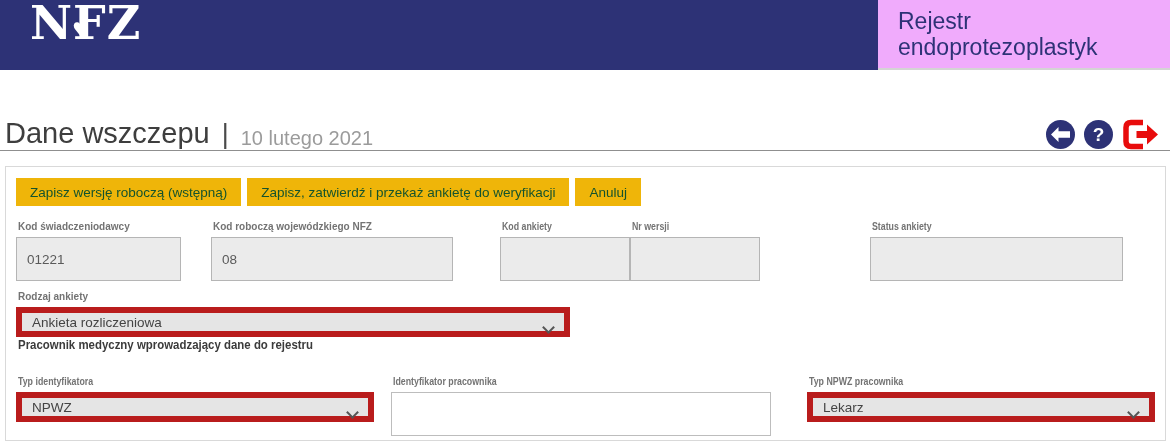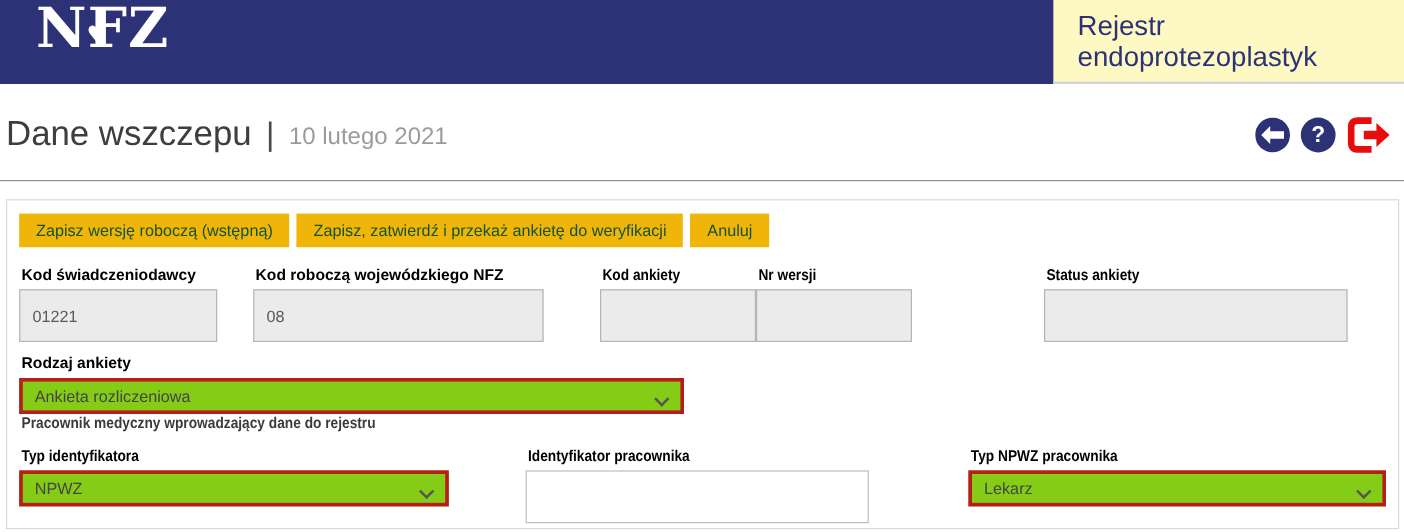--- a/index.html
+++ b/index.html
@@ -3,62 +3,62 @@
 <meta charset="utf-8">
 <style>
   html,body{margin:0;padding:0;background:#fff;font-family:"Liberation Sans",sans-serif;}
   .page{width:1170px;height:443px;overflow:hidden;position:relative;background:#fff;}
 
   
   .top{display:flex;height:70px;}
   .top-left{width:878px;background:#2d3276;display:flex;align-items:flex-start;padding-left:30px;box-sizing:border-box;}
   .logo{position:relative;font-family:"DejaVu Serif",serif;font-weight:bold;font-size:46px;color:#fff;letter-spacing:1px;line-height:1;}
   .logo .heart{position:absolute;left:42px;top:20px;font-size:19px;font-family:"DejaVu Sans",sans-serif;color:#fff;}
-  .top-right{flex:1;background:#fef9c3;border-bottom:2px solid #d4d4d4;box-sizing:border-box;
+  .top-right{flex:1;background:#f0abfc;border-bottom:2px solid #d4d4d4;box-sizing:border-box;
              padding:8px 0 0 20px;color:#2d3276;font-size:23px;line-height:26px;}
 
   
-  .page-head{display:flex;align-items:center;height:80px;padding:4px 10px 0 5px;box-sizing:border-box;}
+  .page-head{display:flex;align-items:flex-end;height:80px;padding:4px 10px 0 5px;box-sizing:border-box;}
   .pg-title{font-size:29px;color:#3e3e3e;white-space:nowrap;}
   .pg-pipe{font-size:27px;color:#4a4a4a;margin:0 12px;font-weight:300;}
   .pg-date{font-size:20px;color:#9b9b9b;padding-top:5px;white-space:nowrap;}
   .head-icons{margin-left:auto;display:flex;align-items:center;gap:9px;}
   .icon-btn{border:none;background:transparent;padding:0;cursor:pointer;display:flex;align-items:center;}
   .help-circle{width:29px;height:29px;border-radius:50%;background:#2d3276;color:#fff;display:flex;
                align-items:center;justify-content:center;font-size:19px;font-weight:bold;line-height:1;}
   .divider{border:none;border-top:1px solid #8f8f8f;margin:0;}
 
   
   .panel{margin:15px 4px 0 5px;border:1px solid #d9d9d9;box-sizing:border-box;height:275px;padding:11px 10px 10px;}
   .btn-row{display:flex;gap:6px;}
   .btn{background:#efb509;color:#14532d;border:none;height:28px;padding:0 14px;font-size:13.5px;
        font-family:Liberation Sans, sans-serif;cursor:pointer;white-space:nowrap;}
   .btn + .btn{margin-left:0;}
 
   .fields-row{display:flex;margin-top:15px;}
   .field{display:flex;flex-direction:column;}
-  .field > label{font-size:13px;font-weight:bold;color:#000000;margin:0 0 5px 2px;white-space:nowrap;}
+  .field > label{font-size:10px;font-weight:bold;color:#737373;margin:0 0 5px 2px;white-space:nowrap;}
   .cond{display:inline-block;transform:scaleX(.88);transform-origin:0 50%;}
   input.text{height:44px;box-sizing:border-box;border:1px solid #bdbdbd;background:#fff;color:#555;
              font-size:13.5px;padding:0 10px;font-family:"Liberation Sans",sans-serif;}
   input.text:disabled{background:#ebebeb;border:1px solid #b5b5b5;color:#5a5a5a;}
 
   .w1{width:165px;} .w2{width:242px;margin-left:30px;} .w3{width:130px;margin-left:47px;}
   .w4{width:130px;} .w5{width:253px;margin-left:110px;}
 
-  .select{height:30px;box-sizing:border-box;border:3px solid #b91c1c;background:#84cc16;position:relative;
+  .select{height:30px;box-sizing:border-box;border:6px solid #b91c1c;background:#e5e5e5;position:relative;
           display:flex;align-items:center;padding:0 28px 0 10px;font-size:13.5px;color:#444;cursor:pointer;}
   .chevron{position:absolute;right:11px;top:10px;width:7px;height:7px;
            border-right:2px solid #555;border-bottom:2px solid #555;transform:rotate(45deg);}
 
   .row2{margin-top:10px;}
   .row2 .select{width:554px;}
 
   .sec-head{font-size:13px;font-weight:bold;color:#3b3b3b;margin-left:2px;}
-  .row3{display:flex;margin-top:12px;gap:47px;}
+  .row3{display:flex;margin-top:24px;}
   .w6{width:358px;} .w7{width:348px;margin-left:36px;} .w8{flex:1;margin-left:17px;}
   .w8 input{width:100%;}
 </style>
 </head>
 <body>
 
 <div class="page">
 
   <div class="top">
     <div class="top-left">

